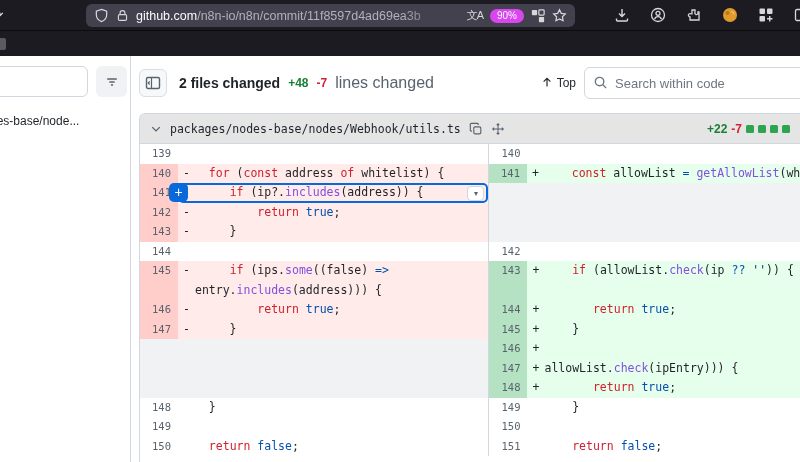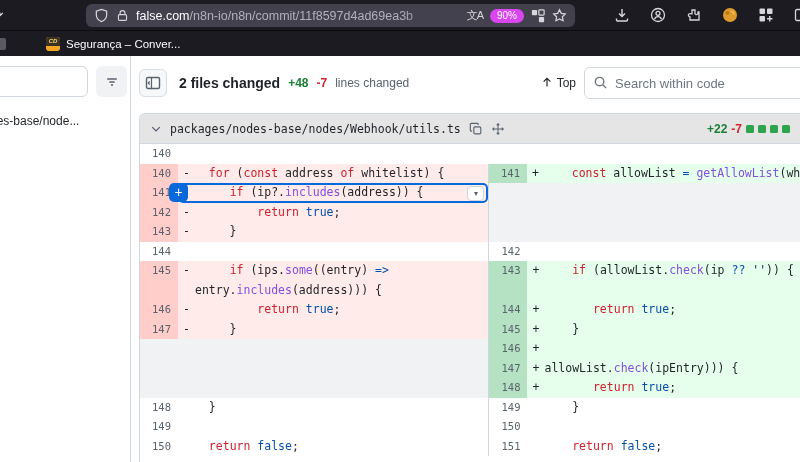--- a/index.html
+++ b/index.html
@@ -52,21 +52,21 @@
     color:#1f2328; white-space:nowrap; overflow:hidden; }
 
   .main { position:absolute; left:131px; top:0; width:669px; height:406px; }
   .main-header { display:flex; align-items:center; height:54px; padding:0 0 0 8px; gap:8px; }
   .panel-toggle { width:28px; height:28px; border:1px solid #d8dee4; background:#f6f8fa;
     border-radius:6px; display:flex; align-items:center; justify-content:center; cursor:pointer; }
   .fc-title { font-size:14px; font-weight:bold; color:#1f2328; margin-left:4px; }
   .stat { font-size:12px; font-weight:bold; }
   .stat.add { color:#1a7f37; }
   .stat.del { color:#d1242f; }
-  .fc-sub { font-size:12px; color:#59636e; }
+  .fc-sub { font-size:16px; color:#59636e; }
   .spacer { flex:1; }
   .top-link { display:flex; align-items:flex-start; gap:4px; font-size:12px; color:#25292e;
     cursor:pointer; }
   .search-wrap { position:relative; width:226px; height:32px; margin-right:-10px; }
   .search-wrap input { width:100%; height:100%; border:1px solid #d0d7de; border-radius:6px;
     padding:0 8px 0 30px; font-size:13px; color:#1f2328; background:#fff; }
   .search-wrap input::placeholder { color:#6e7781; }
   .search-ic { position:absolute; left:9px; top:8px; }
 
   
@@ -119,21 +119,21 @@
   <div class="toolbar">
     <span class="reload-frag">⟳</span>
     <div class="urlbar">
       <svg width="15" height="15" viewBox="0 0 16 16" fill="none" stroke="#d7d7db" stroke-width="1.3">
           <path d="M8 1.5l5.5 2v4c0 3.5-2.5 5.8-5.5 7-3-1.2-5.5-3.5-5.5-7v-4z"></path>
         </svg>
       <svg width="13" height="13" viewBox="0 0 16 16" fill="none" stroke="#d7d7db" stroke-width="1.4">
           <rect x="3" y="7" width="10" height="7" rx="1.5"></rect>
           <path d="M5 7V5a3 3 0 0 1 6 0v2"></path>
         </svg>
-      <div class="urltext"><span class="urlhost">false.com</span><span class="urlpath">/n8n-io/n8n/commit/11f8597d4ad69ea3b</span></div>
+      <div class="urltext"><span class="urlhost">github.com</span><span class="urlpath">/n8n-io/n8n/commit/11f8597d4ad69ea3b</span></div>
       <span class="translate-glyph">文A</span>
       <span class="zoom-pill">90%</span>
       <svg width="14" height="14" viewBox="0 0 16 16" fill="#d7d7db">
           <rect x="1" y="1" width="6" height="6" rx="1"></rect>
           <rect x="9" y="1" width="6" height="6" rx="1" fill="none" stroke="#d7d7db" stroke-width="1.4"></rect>
           <rect x="9" y="9" width="6" height="6" rx="1"></rect>
         </svg>
       <svg width="15" height="15" viewBox="0 0 16 16" fill="none" stroke="#d7d7db" stroke-width="1.3">
           <path d="M8 1.8l1.9 3.9 4.3.6-3.1 3 .7 4.3L8 11.6l-3.8 2 .7-4.3-3.1-3 4.3-.6z"></path>
         </svg>
@@ -176,26 +176,20 @@
           <svg width="16" height="16" viewBox="0 0 16 16" fill="none" stroke="#d7d7db" stroke-width="1.3">
             <rect x="1.5" y="2.5" width="13" height="11" rx="1.5"></rect>
             <path d="M10.5 2.5v11"></path>
           </svg>
         </span>
     </div>
   </div>
 
   <div class="bookmarks">
     <span class="bm-frag"></span>
-    <div class="bookmark">
-      <span class="favicon">
-          <span class="cdtxt">CD</span>
-        </span>
-      <span class="bm-label">Segurança – Conver...</span>
-    </div>
   </div>
 
   <div class="page">
 
     <div class="sidebar">
       <input class="filter-input" type="text" style="">
       <button class="filter-btn">
         <svg width="14" height="14" viewBox="0 0 16 16" stroke="#59636e" stroke-width="1.6" fill="none">
             <path d="M2.5 4.5h11M5 8h6M6.8 11.5h2.4"></path>
           </svg>
@@ -252,20 +246,29 @@
             <span class="stat add">+22</span>
             <span class="stat del">-7</span>
             <span class="sq"></span>
             <span class="sq"></span>
             <span class="sq"></span>
             <span class="sq"></span>
           </span>
         </div>
         <div class="diff-grid">
             <div class="drow">
+              <div class="half lhalf ctx">
+                <div class="num">139</div>
+                <div class="body">
+                  <div class="mark"></div>
+                  <div class="codecell">
+                    <div class="cline">&nbsp;</div>
+                  </div>
+                </div>
+              </div>
               <div class="half rhalf ctx">
                 <div class="num">140</div>
                 <div class="body">
                   <div class="mark"></div>
                   <div class="codecell">
                     <div class="cline">&nbsp;</div>
                   </div>
                 </div>
               </div>
             </div>
@@ -346,21 +349,21 @@
                   </div>
                 </div>
               </div>
             </div>
             <div class="drow">
               <div class="half lhalf del">
                 <div class="num">145</div>
                 <div class="body">
                   <div class="mark">-</div>
                   <div class="codecell">
-                    <div class="cline"><span class="tk-p">     </span><span class="tk-k">if</span><span class="tk-p"> (ips.</span><span class="tk-f">some</span><span class="tk-p">((entry) </span><span class="tk-o">=&gt;</span></div>
+                    <div class="cline"><span class="tk-p">     </span><span class="tk-k">if</span><span class="tk-p"> (ips.</span><span class="tk-f">some</span><span class="tk-p">((false) </span><span class="tk-o">=&gt;</span></div>
                     <div class="cline"><span class="tk-p">entry.</span><span class="tk-f">includes</span><span class="tk-p">(address))) {</span></div>
                   </div>
                 </div>
               </div>
               <div class="half rhalf add">
                 <div class="num">143</div>
                 <div class="body">
                   <div class="mark">+</div>
                   <div class="codecell">
                     <div class="cline"><span class="tk-p">    </span><span class="tk-k">if</span><span class="tk-p"> (allowList.</span><span class="tk-f">check</span><span class="tk-p">(ip </span><span class="tk-o">??</span><span class="tk-p"> </span><span class="tk-s">''</span><span class="tk-p">)) {</span></div>

